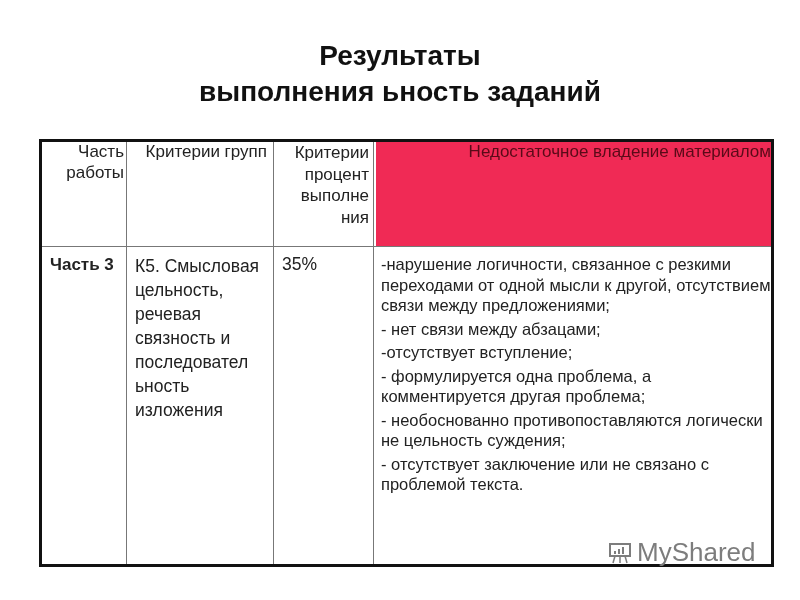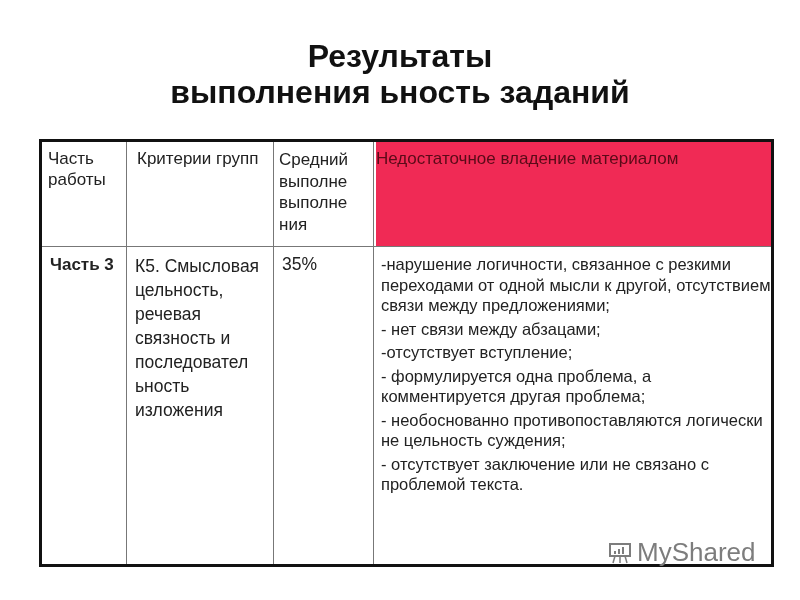--- a/index.html
+++ b/index.html
@@ -1,25 +1,25 @@
 <!DOCTYPE html>
 <html><head>
 <meta charset="utf-8">
 <style>
   html, body { margin:0; padding:0; }
   body { width:800px; height:600px; background:#ffffff; position:relative; overflow:hidden;
          font-family:"Liberation Sans", sans-serif; color:#111; }
   .title { position:absolute; left:0; top:38px; width:800px; text-align:center;
-           font-weight:bold; font-size:32px; line-height:36px; color:#111; }
+           font-weight:bold; font-size:28px; line-height:36px; color:#111; }
   .tbl { position:absolute; left:39px; top:139px; width:735px; height:428px;
          border:3px solid #111; box-sizing:border-box; }
   .cell { position:absolute; box-sizing:border-box; font-size:17px; line-height:20.5px; color:#222; }
   .vline { position:absolute; top:0; bottom:0; width:1px; background:#777; }
   .hline { position:absolute; left:0; right:0; height:1px; background:#777; }
-  .hdr { text-align:left; padding-top:7px; }
+  .hdr { text-align:right; }
   .red { background:#f02a55; }
   .red span { color:#5a0a18; }
   .issues .item { margin-bottom:3px; }
   .watermark { position:absolute; left:607px; top:537px; font-size:26px; color:#7d7d7d;
                display:flex; align-items:center; gap:4px; }
   .wm-icon { width:26px; height:24px; }
 </style>
 </head>
 <body>
 
@@ -37,21 +37,21 @@
   <div class="vline" style="left:331px;"></div>
   <div class="hline" style="top:104px;"></div>
 
   <div class="cell hdr" style="left:6px; top:0; width:76px;">
     <span>Часть работы</span>
   </div>
   <div class="cell hdr" style="left:95px; top:0; width:130px;">
     <span>Критерии групп</span>
   </div>
   <div class="cell hdr" style="left:237px; top:0; width:90px; line-height:21.5px;">
-    <span>Средний выполне выполне ния</span>
+    <span>Критерии процент выполне ния</span>
   </div>
   <div class="cell hdr red" style="left:334px; top:0; width:395px; height:104px; background:transparent;">
     <span>Недостаточное владение материалом</span>
   </div>
 
   <div class="cell" style="left:8px; top:112px; width:74px; font-weight:bold; line-height:22px;">
     <span>Часть 3</span>
   </div>
   <div class="cell" style="left:93px; top:112px; width:136px; font-size:17.5px; line-height:24px;">
     <span>К5. Смысловая цельность, речевая связность и последовател ьность изложения</span>

